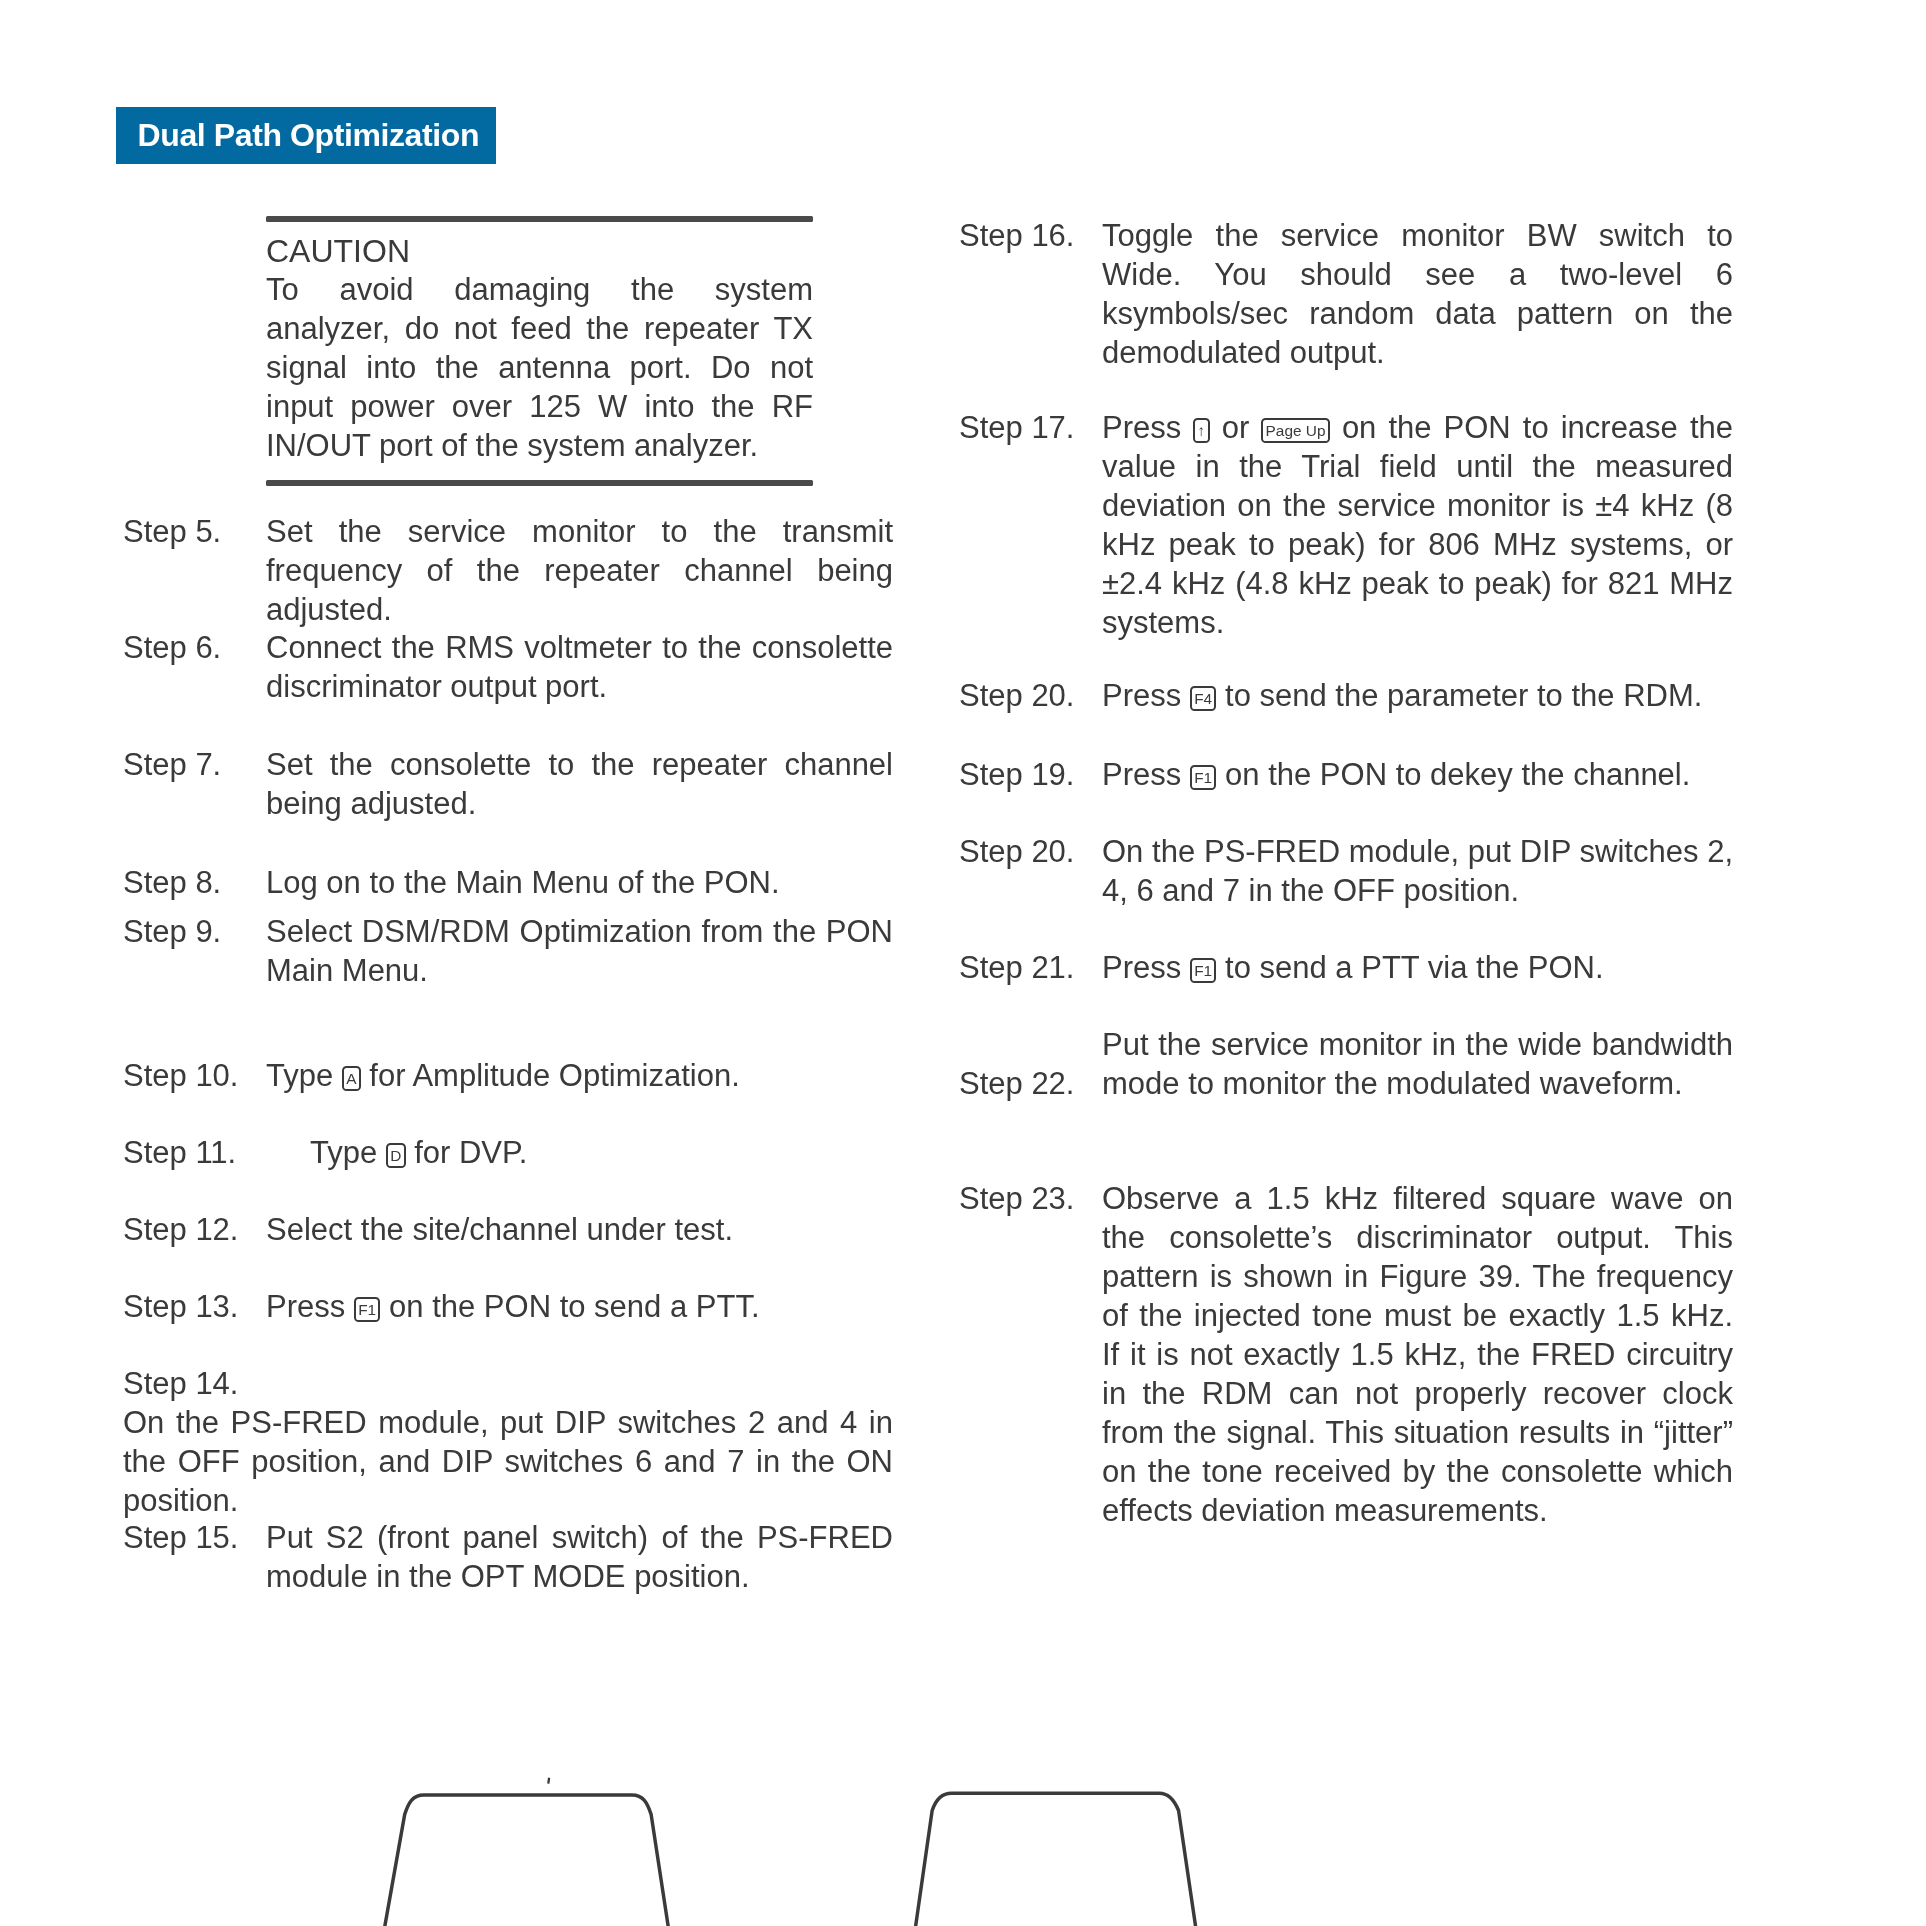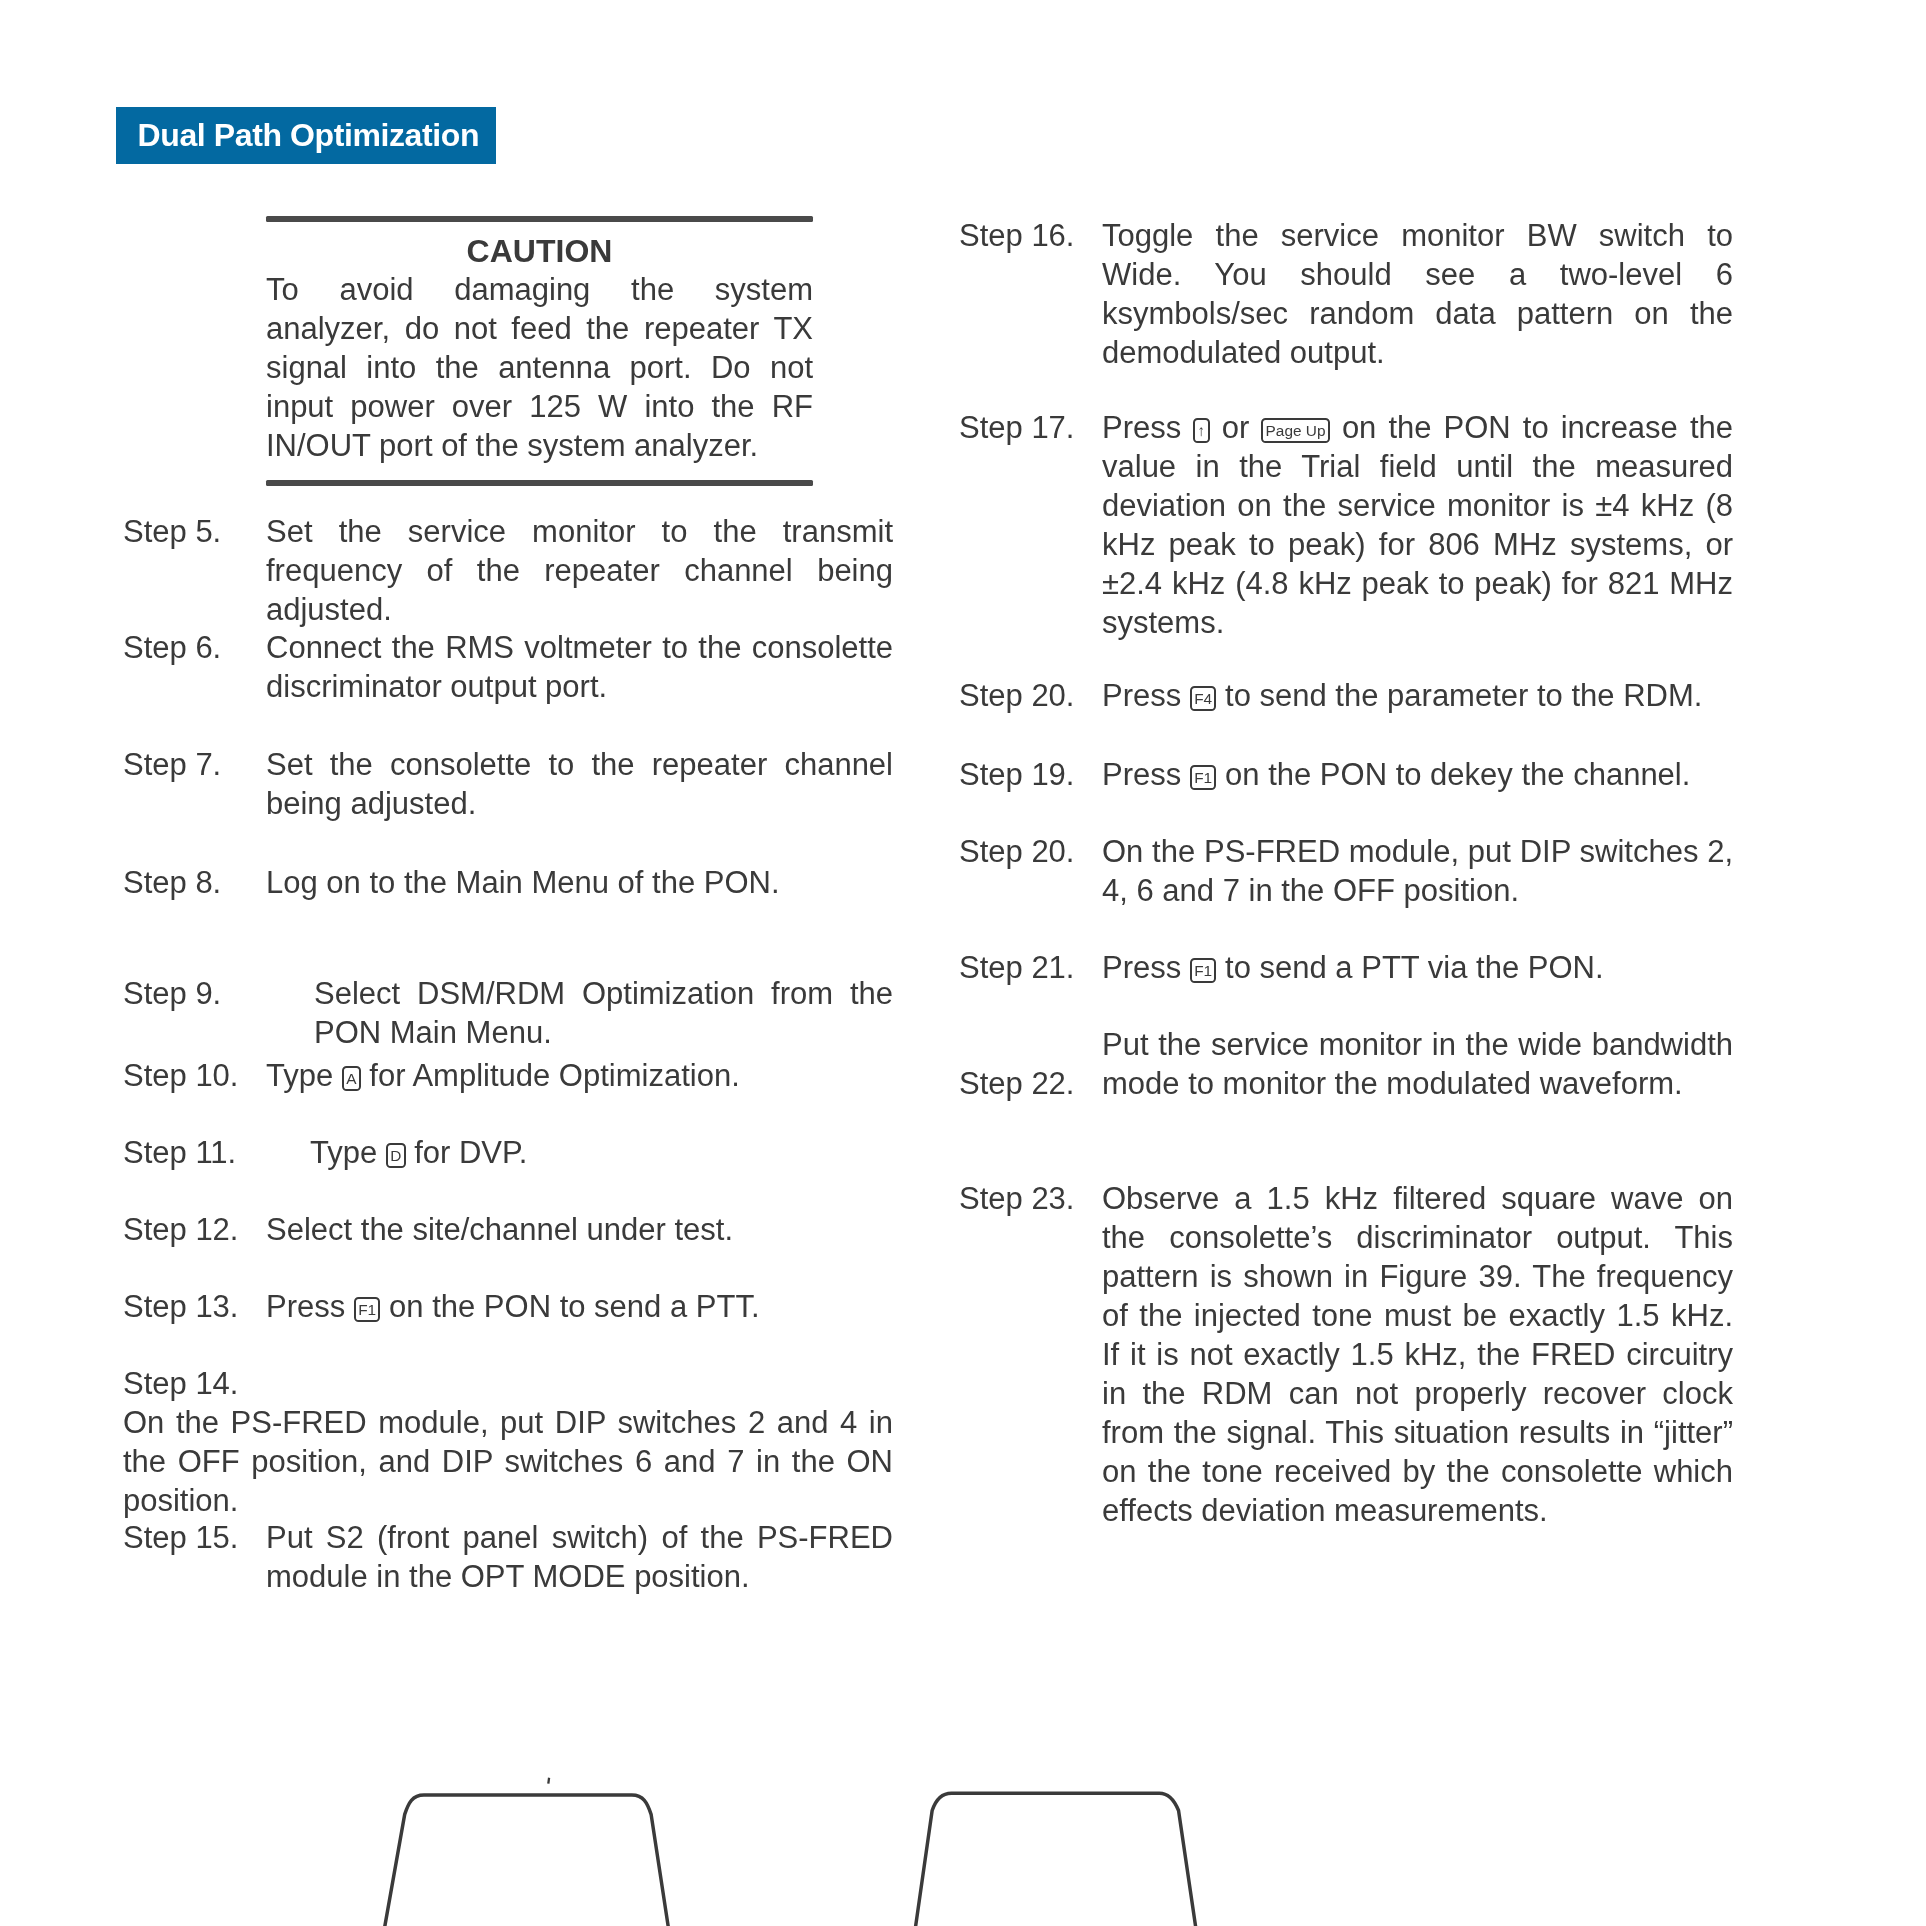--- a/index.html
+++ b/index.html
@@ -3,21 +3,21 @@
 <meta charset="utf-8">
 <style>
   html, body { margin: 0; padding: 0; background: #ffffff; }
   body { width: 1935px; height: 2553px; position: relative; overflow: hidden;
          font-family: "Liberation Sans", sans-serif; color: #3a3a3a; }
   .section-tab { position: absolute; left: 116px; top: 107px; height: 57px; width: 380px;
          background: #0369a1; color: #ffffff; font-weight: bold; font-size: 32px;
          line-height: 57px; padding-left: 21.6px; box-sizing: border-box; letter-spacing: -0.4px; }
   .caution { position: absolute; left: 266px; top: 216px; width: 547px; }
   .caution .rule { height: 6.2px; background: #4a4a4a; border-radius: 1.5px; }
-  .caution .title { text-align: center; font-weight: bold; font-size: 32px; margin-top: 10.8px; line-height: 37px; }
+  .caution .title { text-align: left; font-weight: normal; font-size: 32px; margin-top: 10.8px; line-height: 37px; }
   .caution .body { font-size: 31px; line-height: 39px; text-align: justify; margin-bottom: 15px; }
   .step { position: absolute; display: flex; font-size: 31px; line-height: 39px; }
   .step .label { width: 143px; flex: none; }
   .step .text { flex: 1; text-align: justify; }
   .key { display: inline-block; border: 2.3px solid #3a3a3a; border-radius: 4.6px; font-size: 15.4px;
          line-height: 21px; height: 21px; padding: 0 2.3px; vertical-align: 2.3px; }
   .figure { position: absolute; left: 339px; top: 1772px; width: 1348px; height: 385px; }
 </style>
 </head>
 <body>
@@ -40,21 +40,21 @@
   <span class="text">Connect the RMS voltmeter to the consolette discriminator output port.</span>
 </div>
 <div class="step" style="left:123px; top:745px; width:770px;">
   <span class="label">Step 7.</span>
   <span class="text">Set the consolette to the repeater channel being adjusted.</span>
 </div>
 <div class="step" style="left:123px; top:863px; width:770px;align-items:center;">
   <span class="label">Step 8.</span>
   <span class="text">Log on to the Main Menu of the PON.</span>
 </div>
-<div class="step" style="left:123px; top:974px; width:770px;gap:48px;">
+<div class="step" style="left:123px; top:912px; width:770px;">
   <span class="label">Step 9.</span>
   <span class="text">Select DSM/RDM Optimization from the PON Main Menu.</span>
 </div>
 <div class="step" style="left:123px; top:1056px; width:770px;">
   <span class="label">Step 10.</span>
   <span class="text"><span>Type</span> <span class="key">A</span> <span>for Amplitude Optimization.</span></span>
 </div>
 <div class="step" style="left:123px; top:1133px; width:770px;gap:44px;">
   <span class="label">Step 11.</span>
   <span class="text"><span>Type</span> <span class="key">D</span> <span>for DVP.</span></span>

